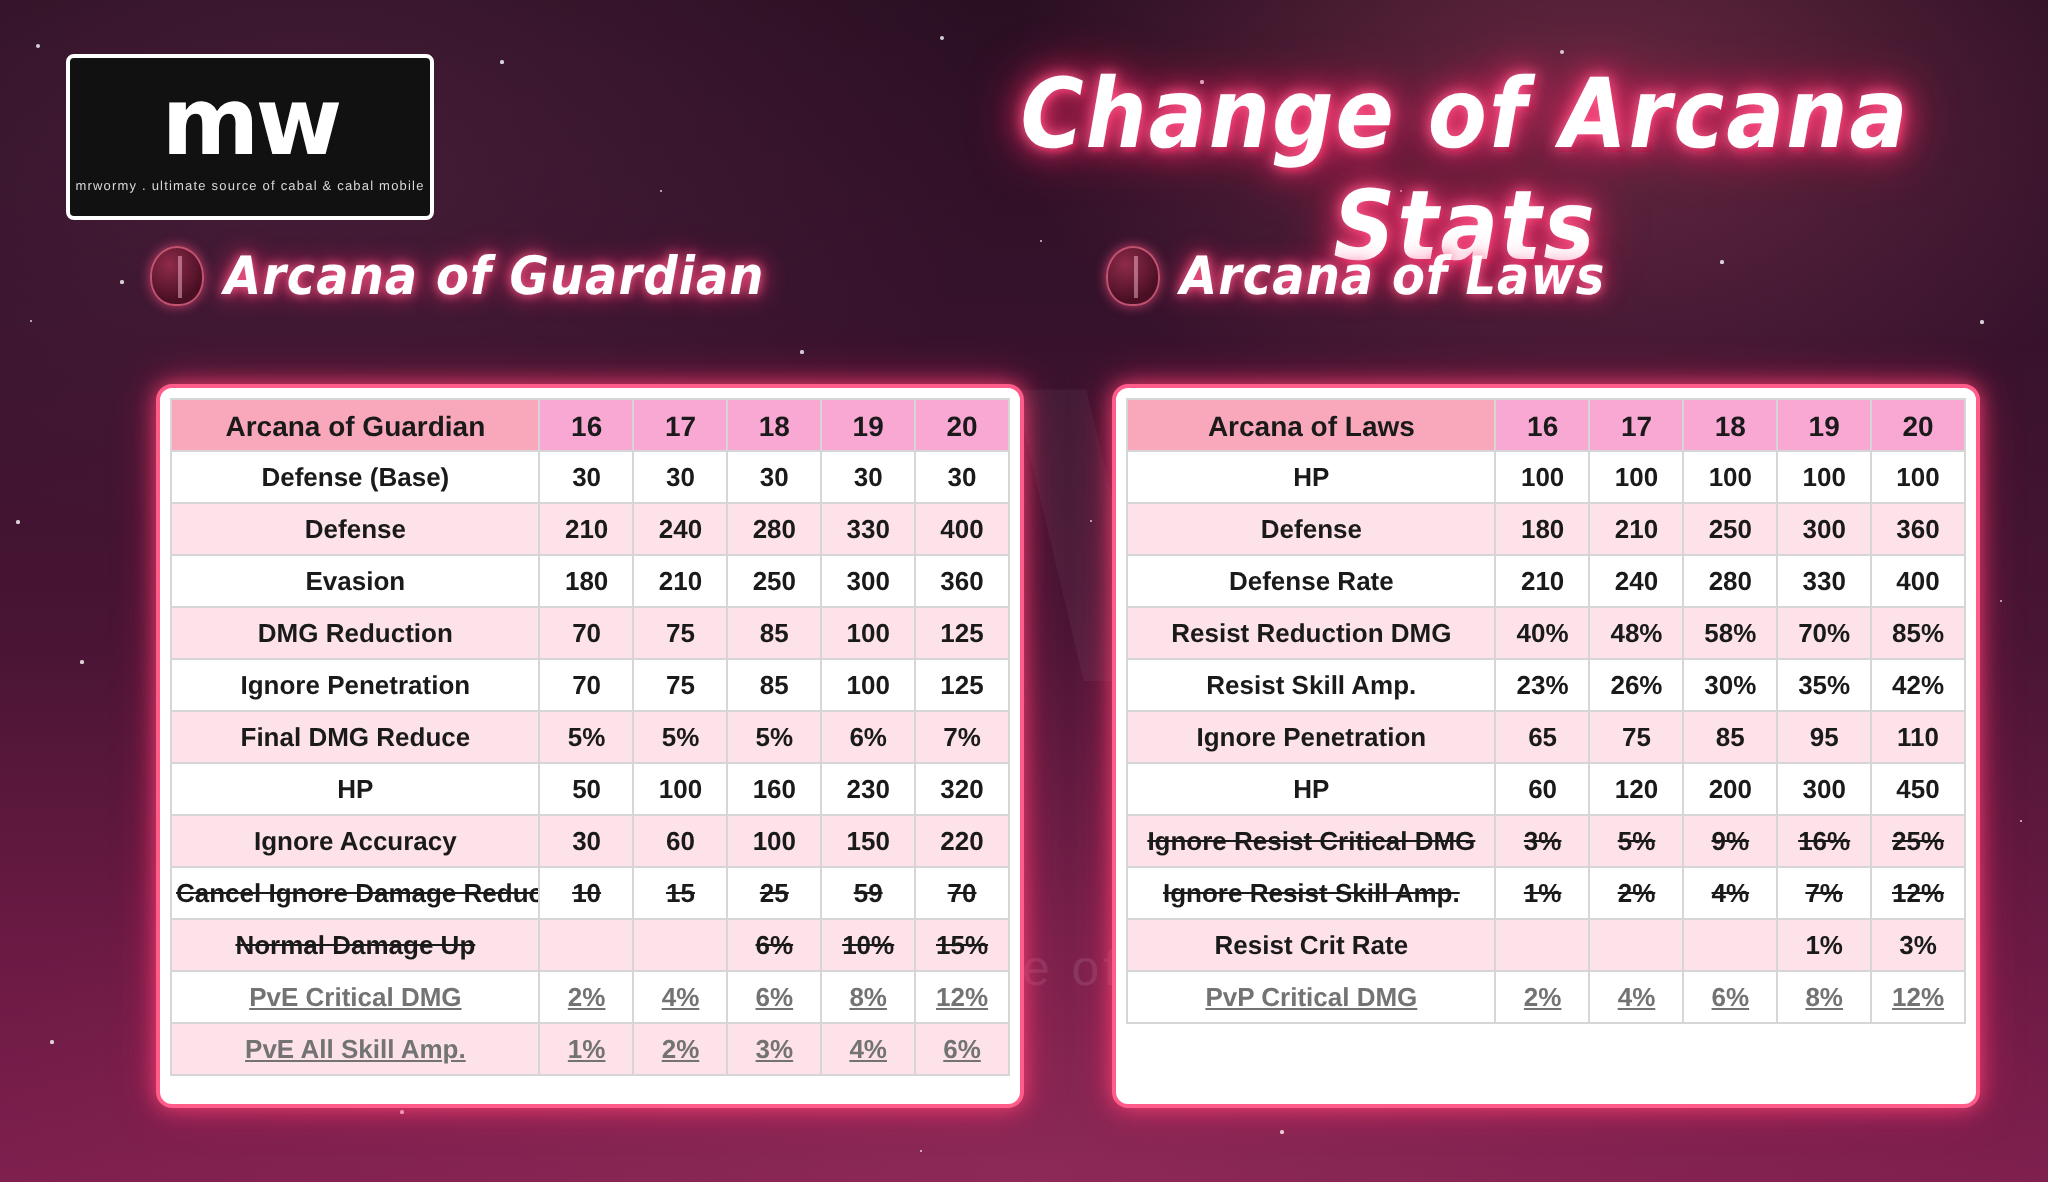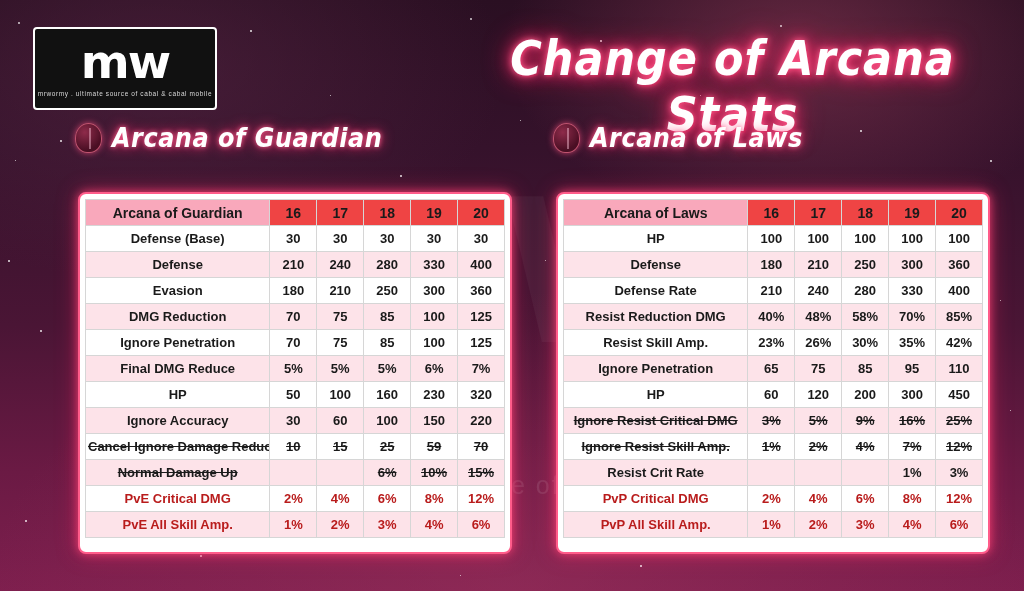--- a/index.html
+++ b/index.html
@@ -160,29 +160,29 @@
     color: #1a1a1a;
     font-weight: 700;
     white-space: nowrap;
     overflow: hidden;
   }
   th { font-size: 13.5px; }
   col.name { width: 44%; }
   col.num  { width: 11.2%; }
 
   tr.hdr th {
-    background: #ef4444;
+    background: #f9a8d4;
     color: #1a1a1a;
     font-size: 14px;
   }
   tr.hdr th.name-h { background: #f9a8bb; }
   tr.alt td { background: #fde3e9; }
   tr.plain td { background: #ffffff; }
   td.strike, th.strike { text-decoration: line-through; margin-top: 44px; }
-  tr.red td { color: #b91c1c; }
+  tr.red td { color: #737373; text-decoration: underline; }
   td.name-c { font-size: 13px; }
 </style>
 </head>
 <body>
 
 <div id="page">
 
   <div id="starfield">
       <div class="star" style="left: 18px; top: 22px; width: 2px; height: 2px;"></div>
       <div class="star" style="left: 60px; top: 140px; width: 1.5px; height: 1.5px;"></div>
@@ -455,25 +455,17 @@
             <td>3%</td>
           </tr>
           <tr class="plain red">
             <td class="name-c">PvP Critical DMG</td>
             <td>2%</td>
             <td>4%</td>
             <td>6%</td>
             <td>8%</td>
             <td>12%</td>
           </tr>
-          <tr class="alt red">
-            <td class="name-c">PvP All Skill Amp.</td>
-            <td>1%</td>
-            <td>2%</td>
-            <td>3%</td>
-            <td>4%</td>
-            <td>6%</td>
-          </tr>
         </tbody>
     </table>
   </div>
 
 </div>
 
 </body></html>

